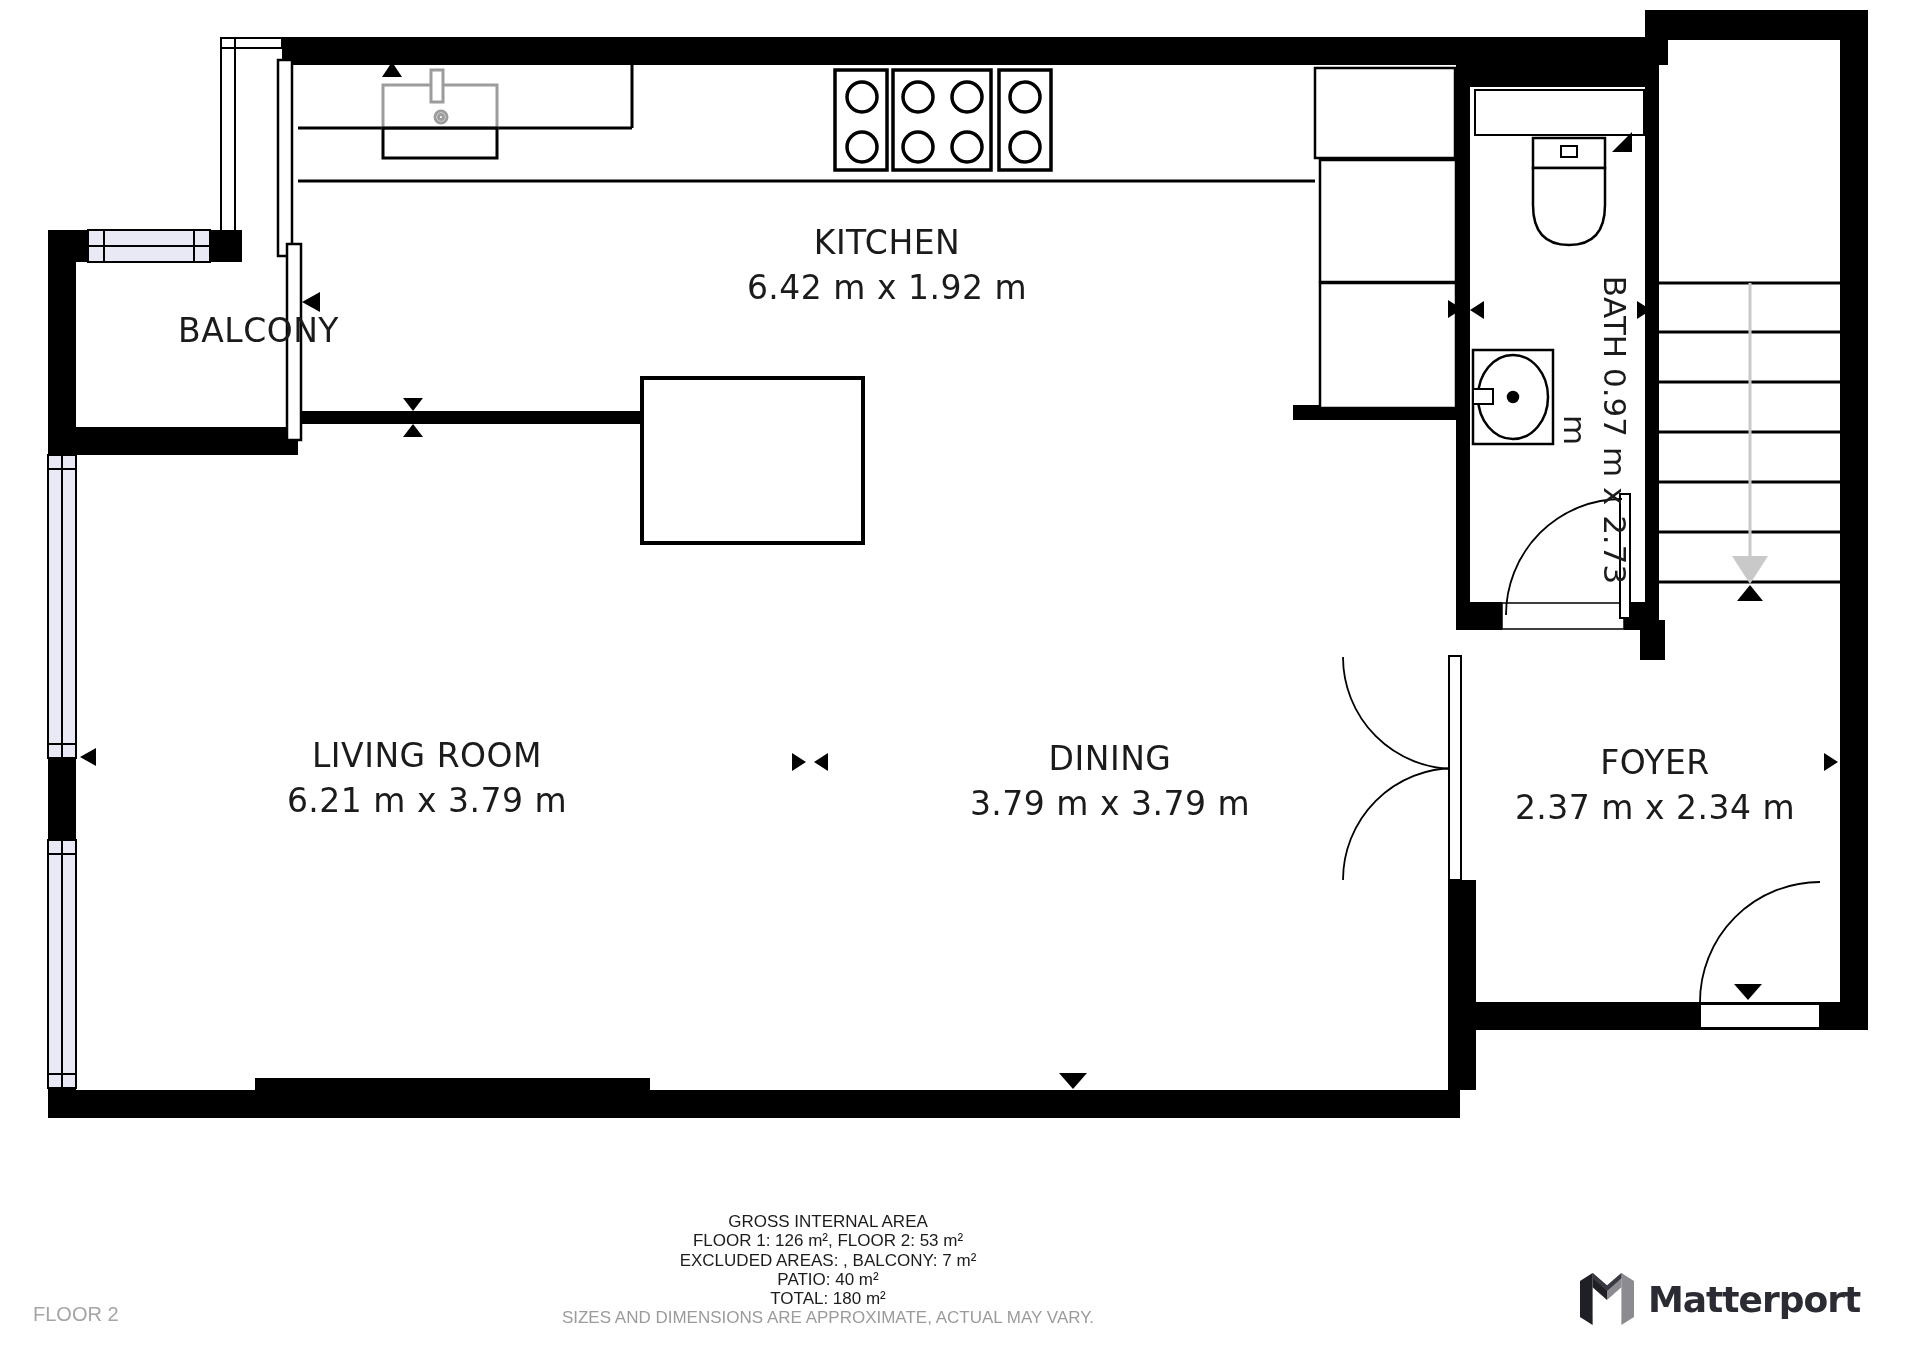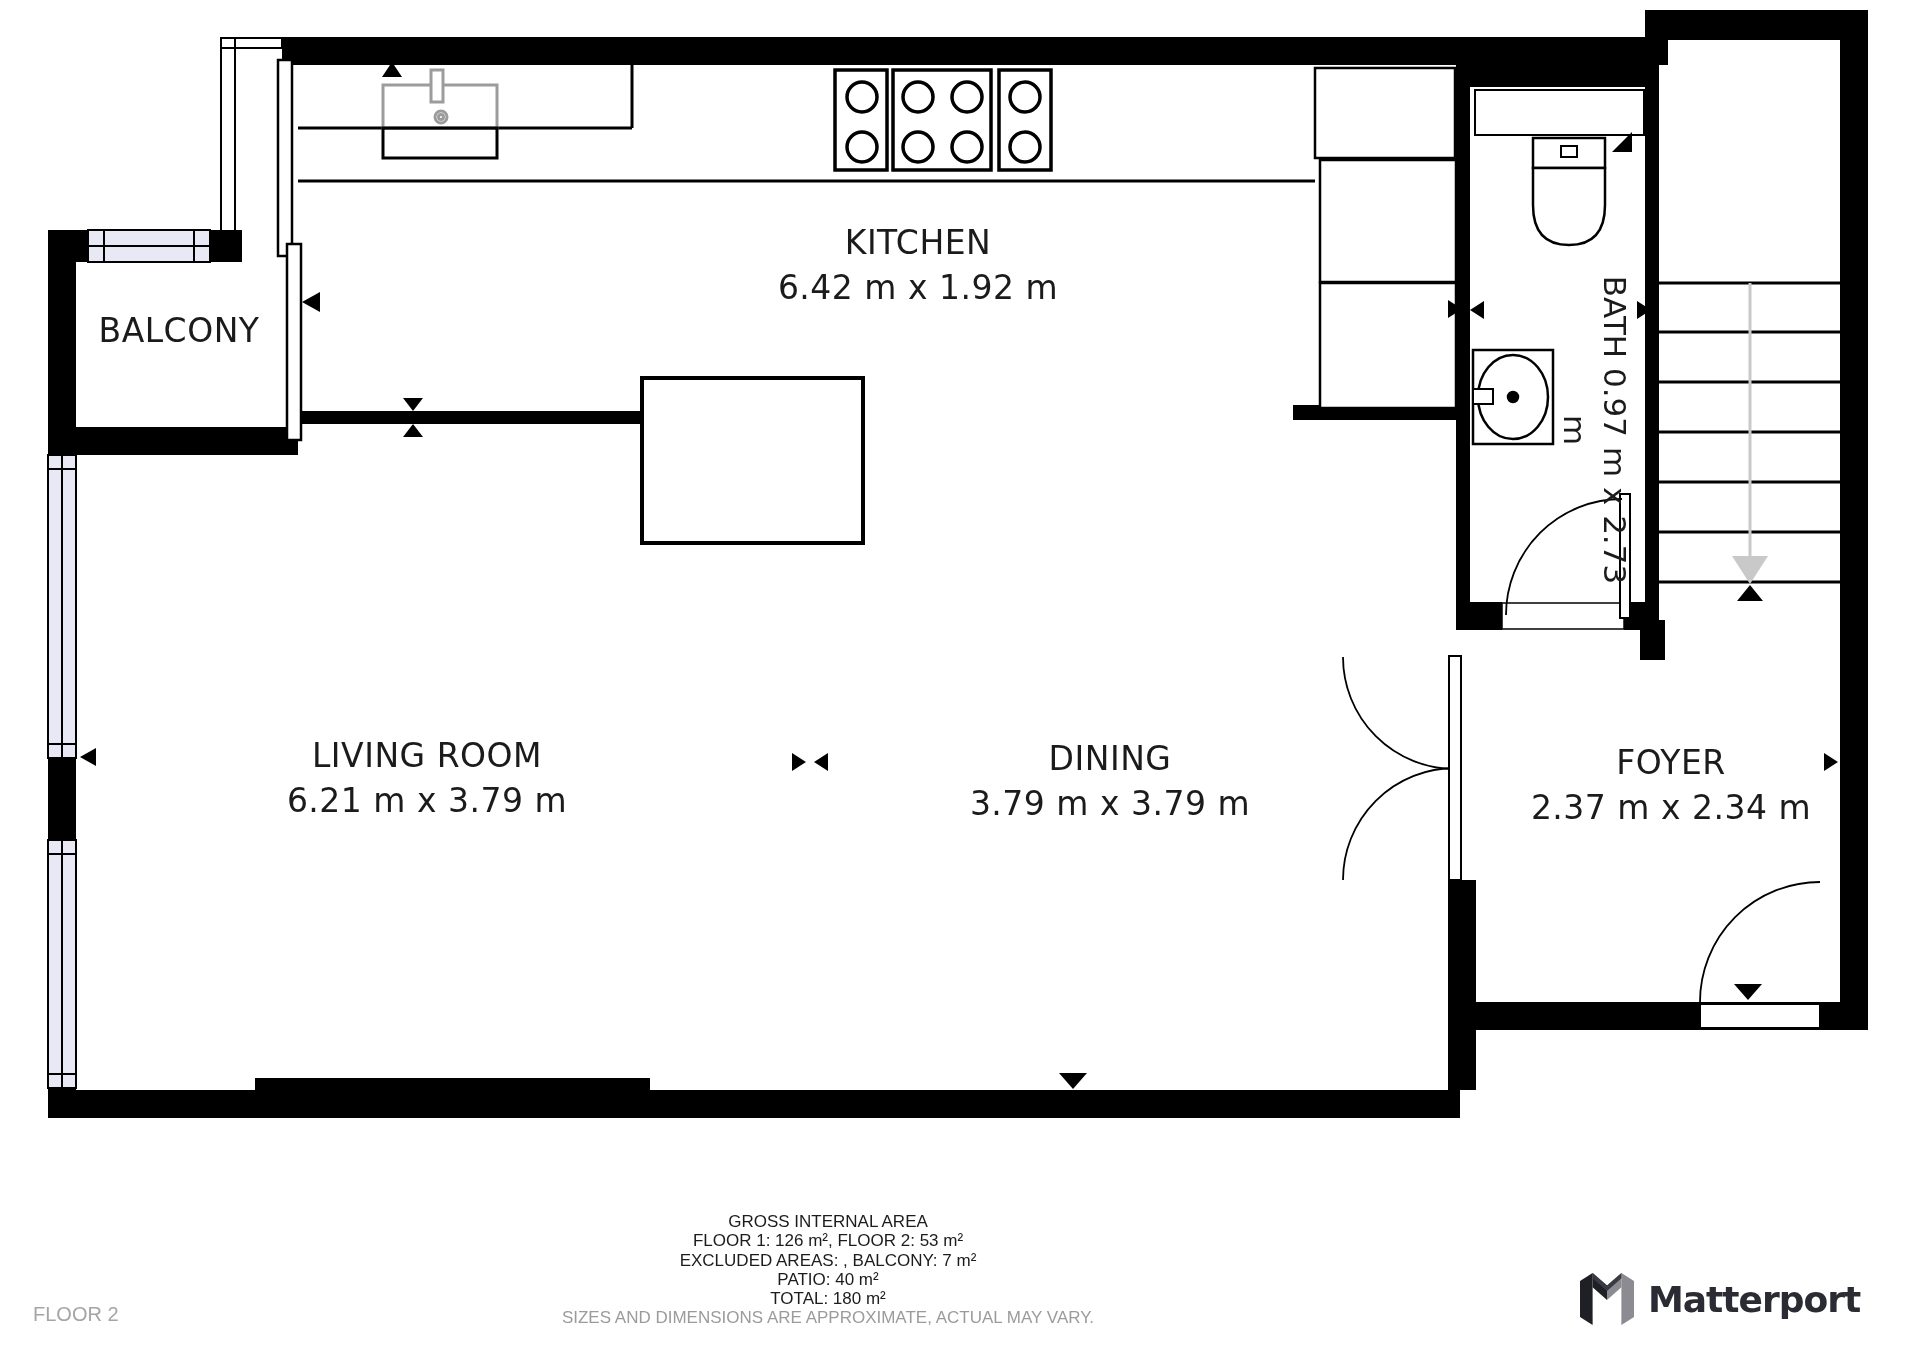--- a/index.html
+++ b/index.html
@@ -174,46 +174,46 @@
       <polygon points="1059,1073 1087,1073 1073,1089"></polygon>
       <polygon points="1448,300 1448,318 1462,309"></polygon>
       <polygon points="1484,301 1484,319 1470,310"></polygon>
       <polygon points="1637,301 1637,319 1651,310"></polygon>
       <polygon points="1612,152 1632,152 1632,132"></polygon>
       <polygon points="1734,984 1762,984 1748,1000"></polygon>
       <polygon points="1824,753 1824,771 1838,762"></polygon>
     </g>
   </svg>
 
-  <div class="room-label" style="left:668px;top:220px;width:500px;">
+  <div class="room-label" style="left:637px;top:220px;width:500px;">
     <span class="rname">KITCHEN</span>
     <span class="dims">6.42 m x 1.92 m</span>
   </div>
 
   <div class="room-label" style="left:177px;top:713px;width:500px;margin-top:20px;">
     <span class="rname">LIVING ROOM</span>
     <span class="dims">6.21 m x 3.79 m</span>
   </div>
 
   <div class="room-label" style="left:860px;top:736px;width:500px;">
     <span class="rname">DINING</span>
     <span class="dims">3.79 m x 3.79 m</span>
   </div>
 
-  <div class="room-label" style="left:1450px;top:740px;width:410px;padding-left:16px;">
+  <div class="room-label" style="left:1450px;top:740px;width:410px;">
     <span class="rname">FOYER</span>
     <span class="dims">2.37 m x 2.34 m</span>
   </div>
 
   <div class="bath-label">
     <span class="rname">BATH</span>
     <span class="dims">0.97 m x 2.73 m</span>
   </div>
 
-  <div class="room-label" style="left:19px;top:308px;width:320px;">
+  <div class="room-label" style="left:19px;top:308px;width:320px;text-align:right;">
     <span class="rname">BALCONY</span>
   </div>
 
   <div class="footer">
     <div>GROSS INTERNAL AREA</div>
     <div>FLOOR 1: 126 m², FLOOR 2: 53 m²</div>
     <div>EXCLUDED AREAS: , BALCONY: 7 m²</div>
     <div>PATIO: 40 m²</div>
     <div>TOTAL: 180 m²</div>
     <div class="disclaimer">SIZES AND DIMENSIONS ARE APPROXIMATE, ACTUAL MAY VARY.</div>

